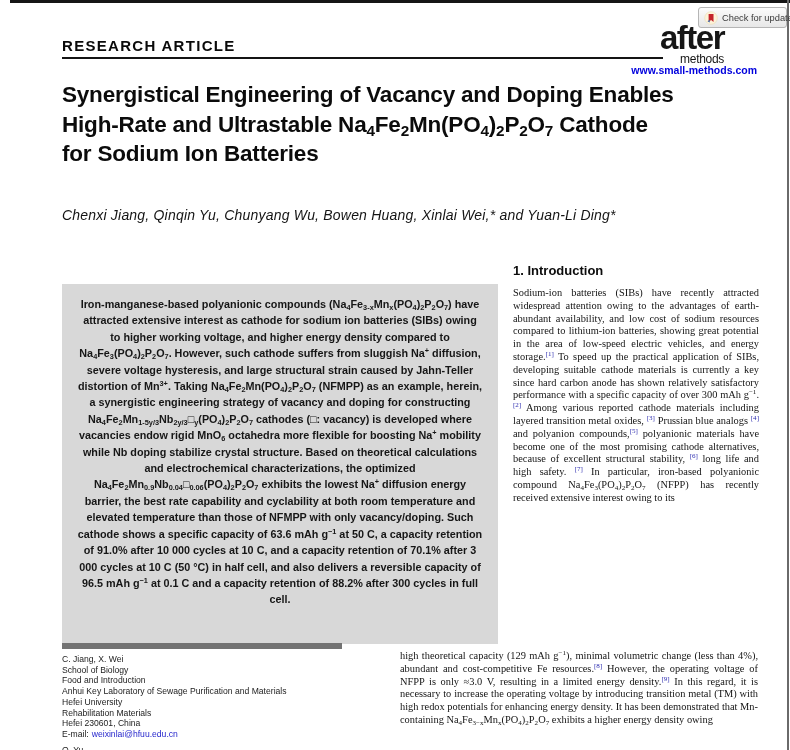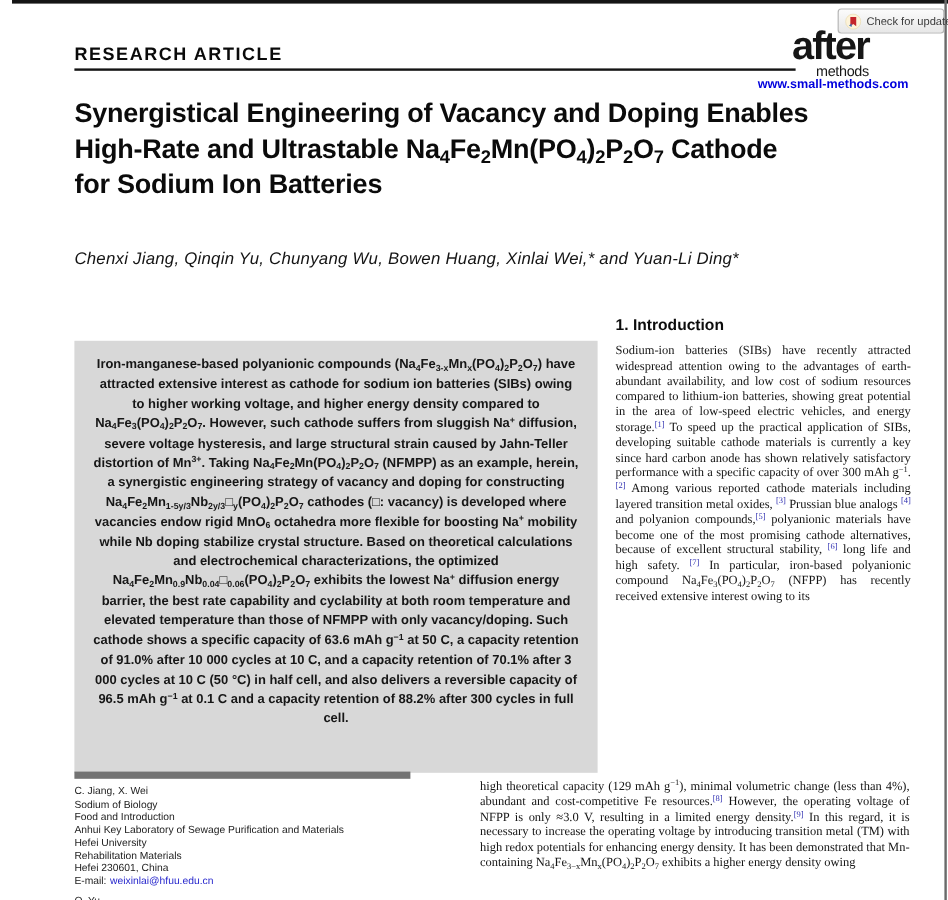--- a/index.html
+++ b/index.html
@@ -94,21 +94,21 @@
     <h2 class="intro-heading">1. Introduction</h2>
     <p class="body-text">Sodium-ion batteries (SIBs) have recently attracted widespread attention owing to the advantages of earth-abundant availability, and low cost of sodium resources compared to lithium-ion batteries, showing great potential in the area of low-speed electric vehicles, and energy storage.<sup class="cite">[1]</sup> To speed up the practical application of SIBs, developing suitable cathode materials is currently a key since hard carbon anode has shown relatively satisfactory performance with a specific capacity of over 300 mAh g<sup>−1</sup>.<sup class="cite">[2]</sup> Among various reported cathode materials including layered transition metal oxides, <sup class="cite">[3]</sup> Prussian blue analogs <sup class="cite">[4]</sup> and polyanion compounds,<sup class="cite">[5]</sup> polyanionic materials have become one of the most promising cathode alternatives, because of excellent structural stability, <sup class="cite">[6]</sup> long life and high safety. <sup class="cite">[7]</sup> In particular, iron-based polyanionic compound Na<sub>4</sub>Fe<sub>3</sub>(PO<sub>4</sub>)<sub>2</sub>P<sub>2</sub>O<sub>7</sub> (NFPP) has recently received extensive interest owing to its</p>
   </div>
 
   <div class="intro-wide">
     <p class="body-text">high theoretical capacity (129 mAh g<sup>−1</sup>), minimal volumetric change (less than 4%), abundant and cost-competitive Fe resources.<sup class="cite">[8]</sup> However, the operating voltage of NFPP is only ≈3.0 V, resulting in a limited energy density.<sup class="cite">[9]</sup> In this regard, it is necessary to increase the operating voltage by introducing transition metal (TM) with high redox potentials for enhancing energy density. It has been demonstrated that Mn-containing Na<sub>4</sub>Fe<sub>3−x</sub>Mn<sub>x</sub>(PO<sub>4</sub>)<sub>2</sub>P<sub>2</sub>O<sub>7</sub> exhibits a higher energy density owing</p>
   </div>
 
   <div class="footnote">
     <div class="fn-line">C. Jiang, X. Wei</div>
-    <div class="fn-line">Sodium of Biology</div>
+    <div class="fn-line">School of Biology</div>
     <div class="fn-line">Food and Introduction</div>
     <div class="fn-line">Anhui Key Laboratory of Sewage Purification and Materials</div>
     <div class="fn-line">Hefei University</div>
     <div class="fn-line">Rehabilitation Materials</div>
     <div class="fn-line">Hefei 230601, China</div>
     <div class="fn-line">
       <span>E-mail:</span><a class="email-link">weixinlai@hfuu.edu.cn</a>
     </div>
     <div class="fn-line fn-fragment">Q. Yu</div>
   </div>

